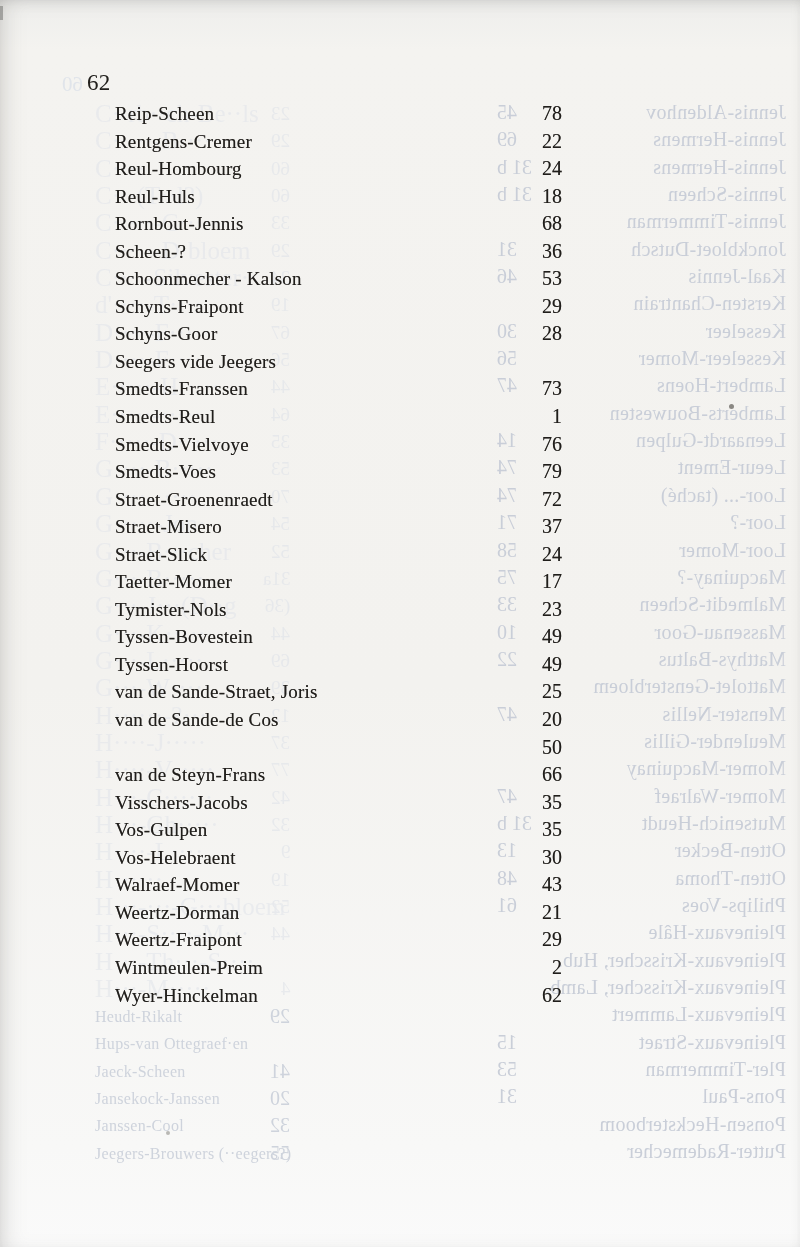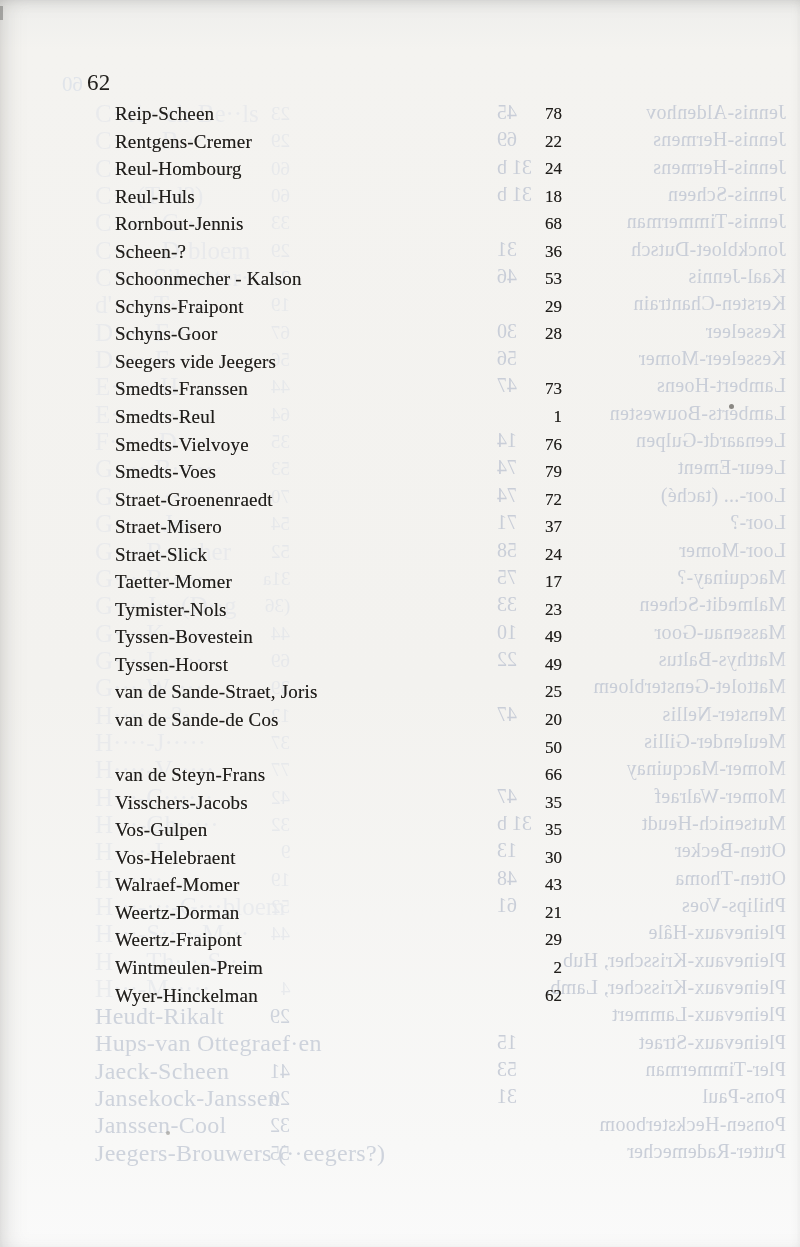--- a/index.html
+++ b/index.html
@@ -20,32 +20,32 @@
     font-size:23px;color:#22201d;letter-spacing:.3px;
   }
   .pageno-ghost{
     position:absolute;left:62px;top:72px;
     font-size:21px;color:#e0e4ea;transform:scaleX(-1);
     filter:blur(.4px);
   }
   .main-list{position:absolute;left:115px;top:100px;width:447px;}
   .main-list .row{position:relative;height:27.55px;line-height:27.8px;white-space:nowrap;}
   .main-list .name{font-size:19px;color:#201e1b;letter-spacing:.2px;text-shadow:0 0 .4px rgba(32,30,27,.55);}
-  .main-list .num{position:absolute;right:0;top:0;font-size:17px;color:#201e1b;text-shadow:0 0 .4px rgba(32,30,27,.55);}
+  .main-list .num{position:absolute;right:0;top:0;font-size:20px;color:#201e1b;text-shadow:0 0 .4px rgba(32,30,27,.55);}
   
   .ghost{position:absolute;filter:blur(.35px);pointer-events:none;}
   .ghost .row{position:relative;height:27.35px;line-height:27.5px;white-space:nowrap;}
   #ghost-right{left:455px;top:99px;width:331px;transform:scaleX(-1);}
   #ghost-right .name{font-size:20px;color:#c9ced8;letter-spacing:.3px;}
   #ghost-right .num{position:absolute;right:42px;top:0;font-size:20px;color:#c9ced8;}
   #ghost-left-upper{left:95px;top:100px;width:195px;opacity:.55;}
   #ghost-left-upper .name{font-size:25px;color:#e1e4ea;margin-top:22px;}
   #ghost-left-upper .num{position:absolute;right:0;top:0;font-size:19px;color:#dde1e8;transform:scaleX(-1);}
   #ghost-left-lower{left:95px;top:1003px;width:195px;}
-  #ghost-left-lower .name{font-size:24px;color:#ced3dc;letter-spacing:.3px;}
+  #ghost-left-lower .name{font-size:16px;color:#ced3dc;letter-spacing:.3px;}
   #ghost-left-lower .num{position:absolute;right:0;top:0;font-size:20px;color:#ced3dc;transform:scaleX(-1);}
   
   .speck{position:absolute;border-radius:50%;}
   .speck-a{left:729px;top:404px;width:5px;height:5px;background:#6f6d68;opacity:.8;}
   .speck-b{left:166px;top:1131px;width:4px;height:4px;background:#a9a7a2;opacity:.8;}
   .corner-mark{position:absolute;left:0;top:6px;width:3px;height:14px;background:#8a8a88;opacity:.7;}
 </style>
 </head>
 <body>
 

